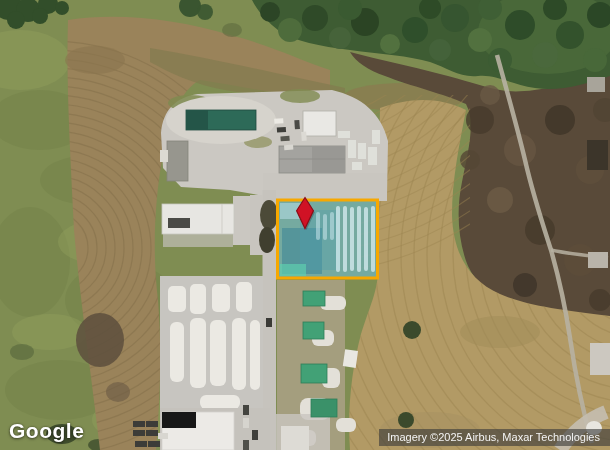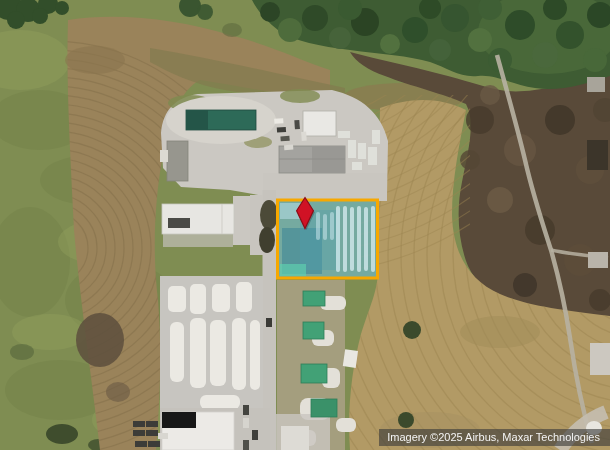--- a/index.html
+++ b/index.html
@@ -343,18 +343,19 @@
     </g>
     <rect x="277.5" y="200" width="100" height="78" fill="none" stroke-width="3" stroke="#F7A800"></rect>
   </g>
 
   <g>
     <path d="M306.5,199.5 L314.8,212.5 L306.5,230 L298.2,212.5 Z" fill="#000" opacity=".22"></path>
     <path d="M305,197.5 L313.4,210.8 L305,228.5 L296.6,210.8 Z" stroke="#8C0D16" stroke-width="1.2" fill="#D01225"></path>
   </g>
 </svg>
 
+<div class="google-logo">Google</div>
 
 <div class="attribution-bar">
   <span>Imagery ©2025 Airbus, Maxar Technologies</span>
 </div>
 
 </div>
 
 </body></html>

